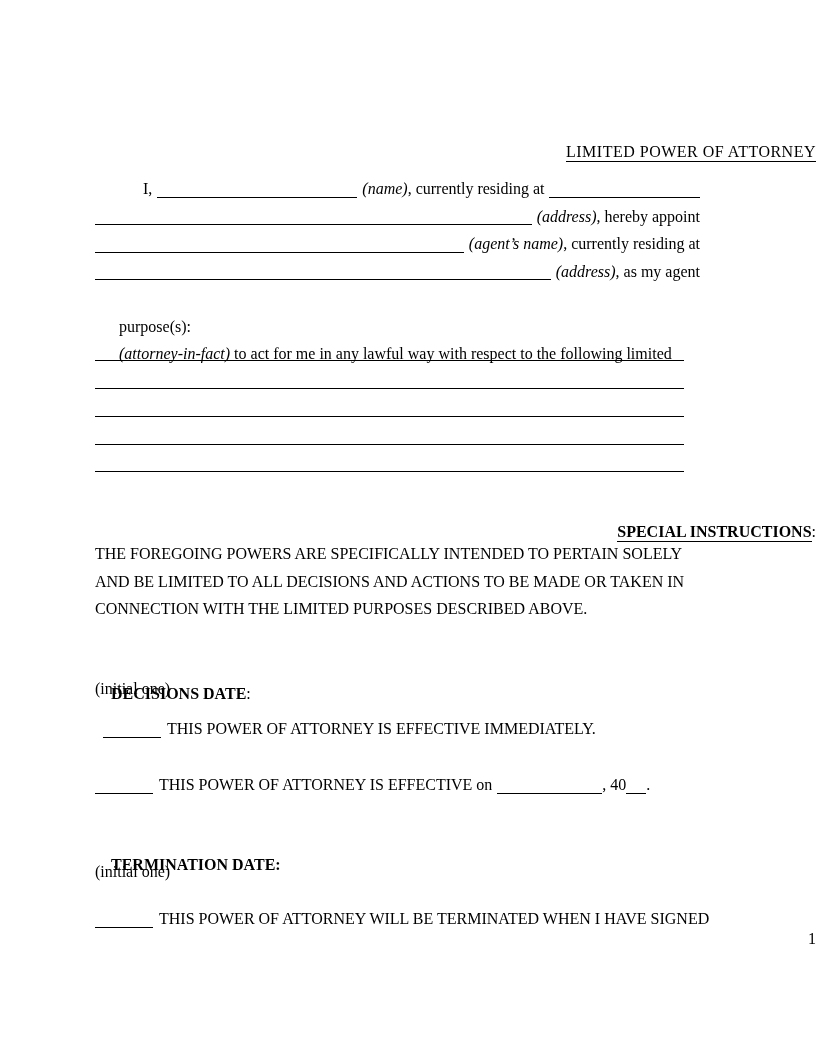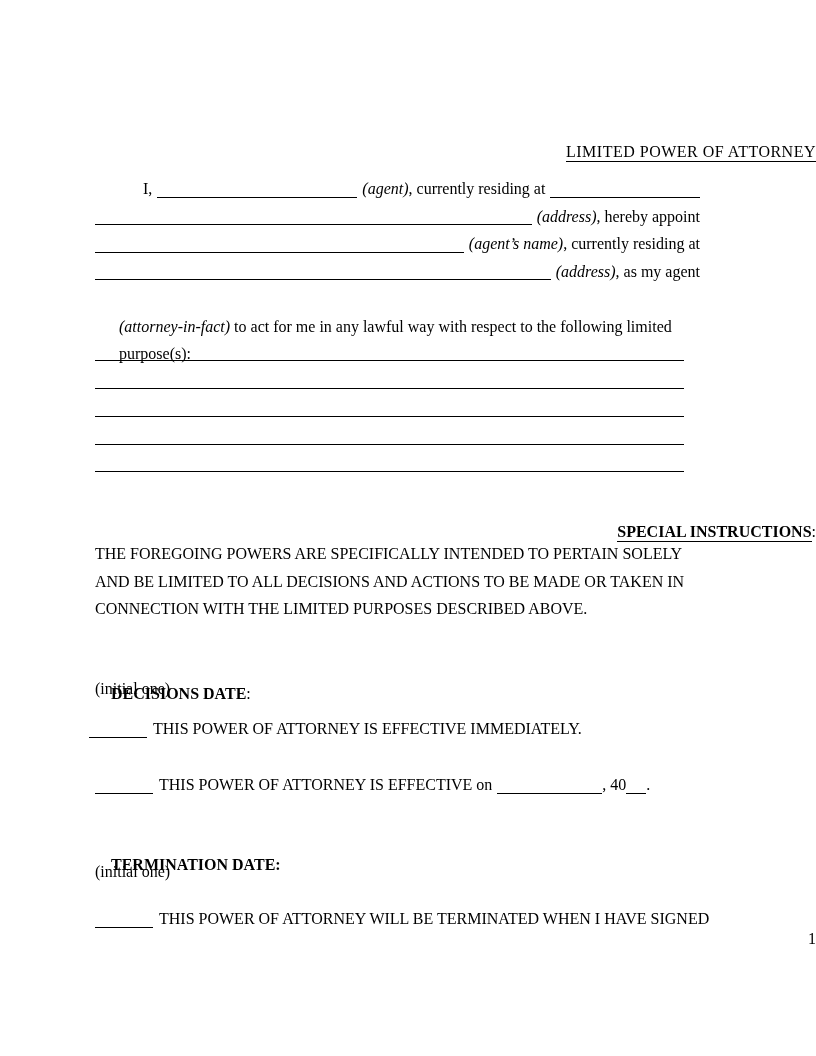--- a/index.html
+++ b/index.html
@@ -32,44 +32,44 @@
 <div class="page">
 
   <div class="abs center line" style="top:110px">
     <span class="u title">LIMITED POWER OF ATTORNEY</span>
   </div>
 
   <div class="abs" style="top:175px; left:95px; width:605px">
     <div class="row" style="padding-left:48px">
       <span>I,</span>
       <span class="blank ml mr" style="flex:0 0 200px"></span>
-      <span class="it">(agent)</span>
+      <span class="it">(name)</span>
       <span>, currently residing at</span>
       <span class="blank ml grow"></span>
     </div>
     <div class="row">
       <span class="blank mr grow"></span>
       <span class="it">(address)</span>
       <span>, hereby appoint</span>
     </div>
     <div class="row">
       <span class="blank mr grow"></span>
       <span class="it">(agent’s name)</span>
       <span>, currently residing at</span>
     </div>
     <div class="row">
       <span class="blank mr grow"></span>
       <span class="it">(address)</span>
       <span>, as my agent</span>
     </div>
     <div class="line">
-      <span class="it">(attorney-in-fact)</span><span> to act for me in any lawful way with respect to the following limited</span>
+      <span>purpose(s):</span>
     </div>
     <div class="line">
-      <span>purpose(s):</span>
+      <span class="it">(attorney-in-fact)</span><span> to act for me in any lawful way with respect to the following limited</span>
     </div>
   </div>
 
   <div class="rule" style="top:360px"></div>
   <div class="rule" style="top:388px"></div>
   <div class="rule" style="top:416px"></div>
   <div class="rule" style="top:444px"></div>
   <div class="rule" style="top:471px"></div>
 
   <div class="abs" style="top:540px; left:95px; width:625px">
@@ -78,21 +78,21 @@
     <div class="line">CONNECTION WITH THE LIMITED PURPOSES DESCRIBED ABOVE.</div>
   </div>
   <div class="abs center line" style="top:490px">
     <span class="b u">SPECIAL INSTRUCTIONS</span><span>:</span>
   </div>
 
   <div class="abs line" style="top:652px; left:95px">
     <span class="b">DECISIONS DATE</span><span>:</span>
   </div>
   <div class="abs line" style="top:675px; left:95px">(initial one)</div>
-  <div class="abs row" style="top:715px; left:89px; width:605px">
+  <div class="abs row" style="top:715px; left:103px; width:605px">
     <span class="blank" style="flex:0 0 58px; margin-right:6px"></span>
     <span>THIS POWER OF ATTORNEY IS EFFECTIVE IMMEDIATELY.</span>
   </div>
   <div class="abs row" style="top:771px; left:95px; width:605px">
     <span class="blank" style="flex:0 0 58px; margin-right:6px"></span>
     <span>THIS POWER OF ATTORNEY IS EFFECTIVE on</span>
     <span class="blank ml" style="flex:0 0 105px"></span>
     <span>, 40</span>
     <span class="blank" style="flex:0 0 20px"></span>
     <span>.</span>

